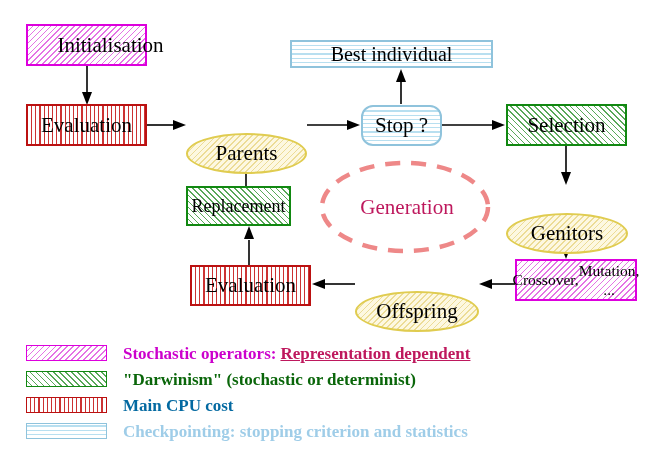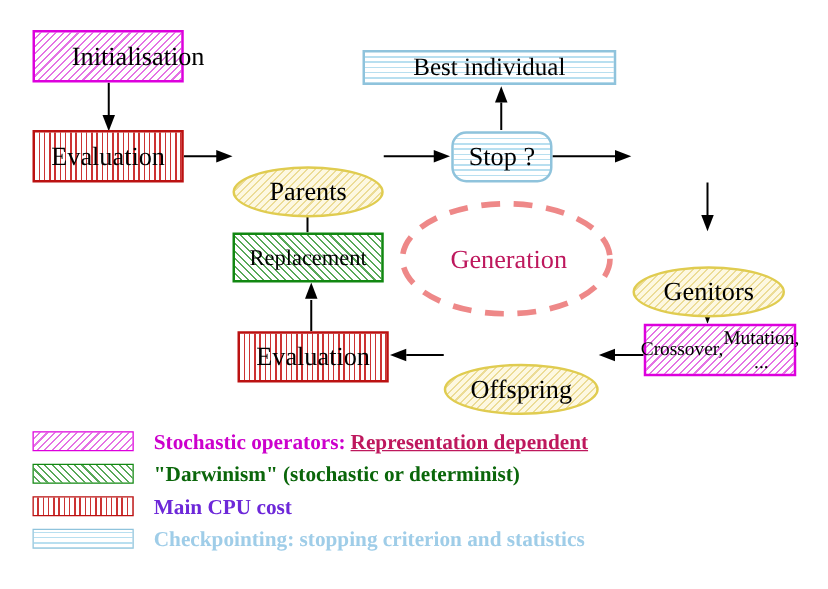--- a/index.html
+++ b/index.html
@@ -22,41 +22,41 @@
   #n-init{left:26px;top:24px;width:121px;height:42px;font-size:21px;padding-left:48px;}
   #n-eval-top{left:26px;top:104px;width:121px;height:42px;font-size:21px;}
   #n-parents{left:186px;top:105px;width:121px;height:41px;font-size:21px;}
   #n-best{left:290px;top:40px;width:203px;height:28px;font-size:20px;}
   #n-stop{left:361px;top:105px;width:81px;height:41px;font-size:21px;border-radius:12px;}
   #n-selection{left:506px;top:104px;width:121px;height:42px;font-size:21px;}
   #n-genitors{left:506px;top:185px;width:122px;height:41px;font-size:21px;}
   #n-crossover{left:515px;top:259px;width:122px;height:42px;font-size:15.5px;line-height:1.25;flex-direction:row;}
   #n-offspring{left:355px;top:263px;width:124px;height:41px;font-size:21px;}
   #n-eval-bot{left:190px;top:265px;width:121px;height:41px;font-size:21px;}
-  #n-replacement{left:186px;top:186px;width:121px;height:40px;font-size:18px;}
+  #n-replacement{left:186px;top:186px;width:105px;height:40px;font-size:18px;}
   #n-generation-label{left:323px;top:163px;width:168px;height:88px;font-size:21px;color:#be185d;}
   
   #arrow-layer{position:absolute;left:0;top:0;width:662px;height:471px;pointer-events:none;}
   #arrow-layer line{stroke:#000;stroke-width:1.6;}
   #arrow-layer polygon{fill:#000;}
   
   .swatch{position:absolute;left:26px;width:81px;height:16px;box-sizing:border-box;background-color:#fff;}
   .sw-magenta{top:345px;border:1.5px solid #dd00dd;
     background-image:repeating-linear-gradient(135deg,transparent 0px,transparent 3px,#e473e4 3px,#e473e4 4.2px);}
   .sw-green{top:371px;border:1.5px solid #118811;
     background-image:repeating-linear-gradient(45deg,transparent 0px,transparent 3px,#58a858 3px,#58a858 4.2px);}
   .sw-red{top:397px;border:1.5px solid #bb1111;
     background-image:repeating-linear-gradient(90deg,transparent 0px,transparent 3px,#cc3333 3px,#cc3333 4.2px);}
   .sw-cyan{top:423px;border:1.5px solid #8fc3dc;
     background-image:repeating-linear-gradient(0deg,transparent 0px,transparent 3px,#b8dff0 3px,#b8dff0 4.2px);}
   .legend-text{position:absolute;left:123px;height:20px;line-height:20px;font-weight:bold;font-size:17px;white-space:nowrap;}
   #lg1{top:344px;color:#cc00cc;}
   #lg1 .part2{color:#be185d;margin-left:4px;text-decoration:underline;}
   #lg2{top:370px;color:#0a660a;}
-  #lg3{top:396px;color:#6d28d9;}
+  #lg3{top:396px;color:#0369a1;}
   #lg4{top:422px;color:#9fcde8;}
 </style>
 </head>
 <body>
 
 <div id="canvas">
 
   <svg id="arrow-layer" viewBox="0 0 662 471">
     <ellipse cx="405" cy="207" rx="83" ry="44" fill="none" stroke="#ee8888" stroke-width="4.5" stroke-dasharray="15 11"></ellipse>
     <g>
@@ -103,20 +103,21 @@
       <line x1="246" y1="186" x2="246" y2="160"></line>
       <polygon points="241,159 251,159 246,146"></polygon>
     </g>
   </svg>
 
   <div id="n-init" class="node hatch-magenta">Initialisation</div>
   <div id="n-eval-top" class="node stripe-red">Evaluation</div>
   <div id="n-parents" class="node ellipse-yellow">Parents</div>
   <div id="n-best" class="node stripe-cyan">Best individual</div>
   <div id="n-stop" class="node stripe-cyan">Stop ?</div>
+  <div id="n-selection" class="node hatch-green">Selection</div>
   <div id="n-genitors" class="node ellipse-yellow">Genitors</div>
   <div id="n-crossover" class="node hatch-magenta">
     <span>Crossover,</span>
     <span>Mutation, ...</span>
   </div>
   <div id="n-offspring" class="node ellipse-yellow">Offspring</div>
   <div id="n-eval-bot" class="node stripe-red">Evaluation</div>
   <div id="n-replacement" class="node hatch-green">Replacement</div>
   <div id="n-generation-label" class="node">Generation</div>
 

